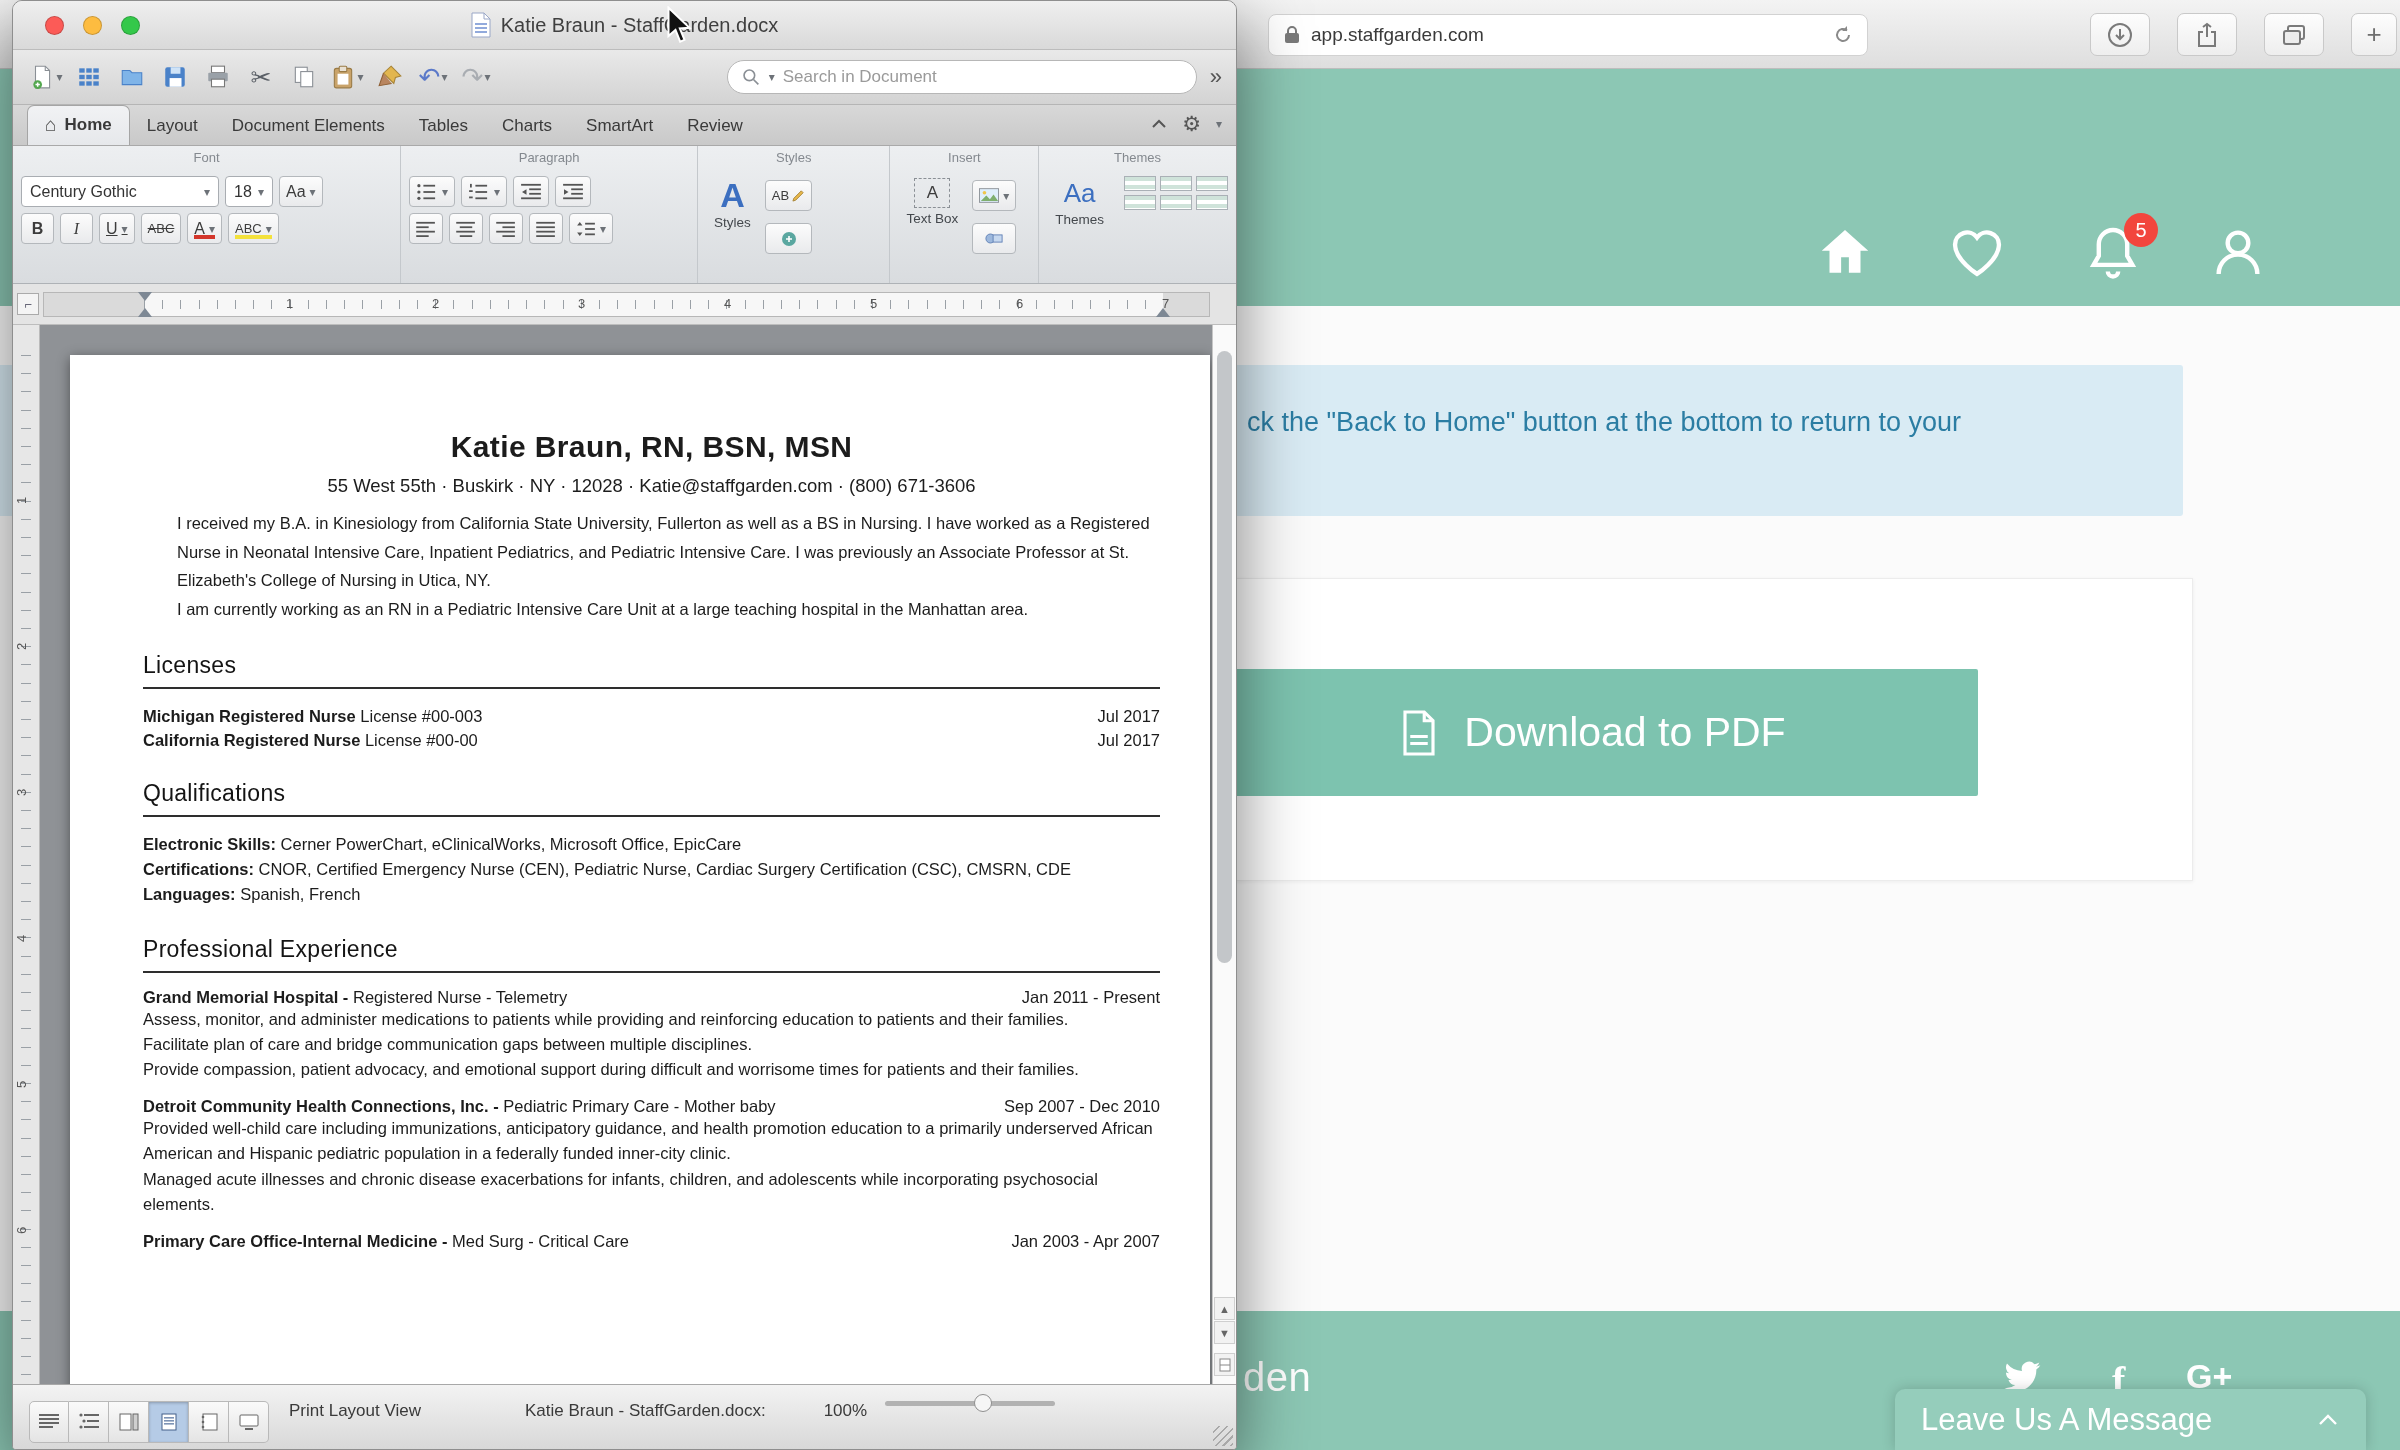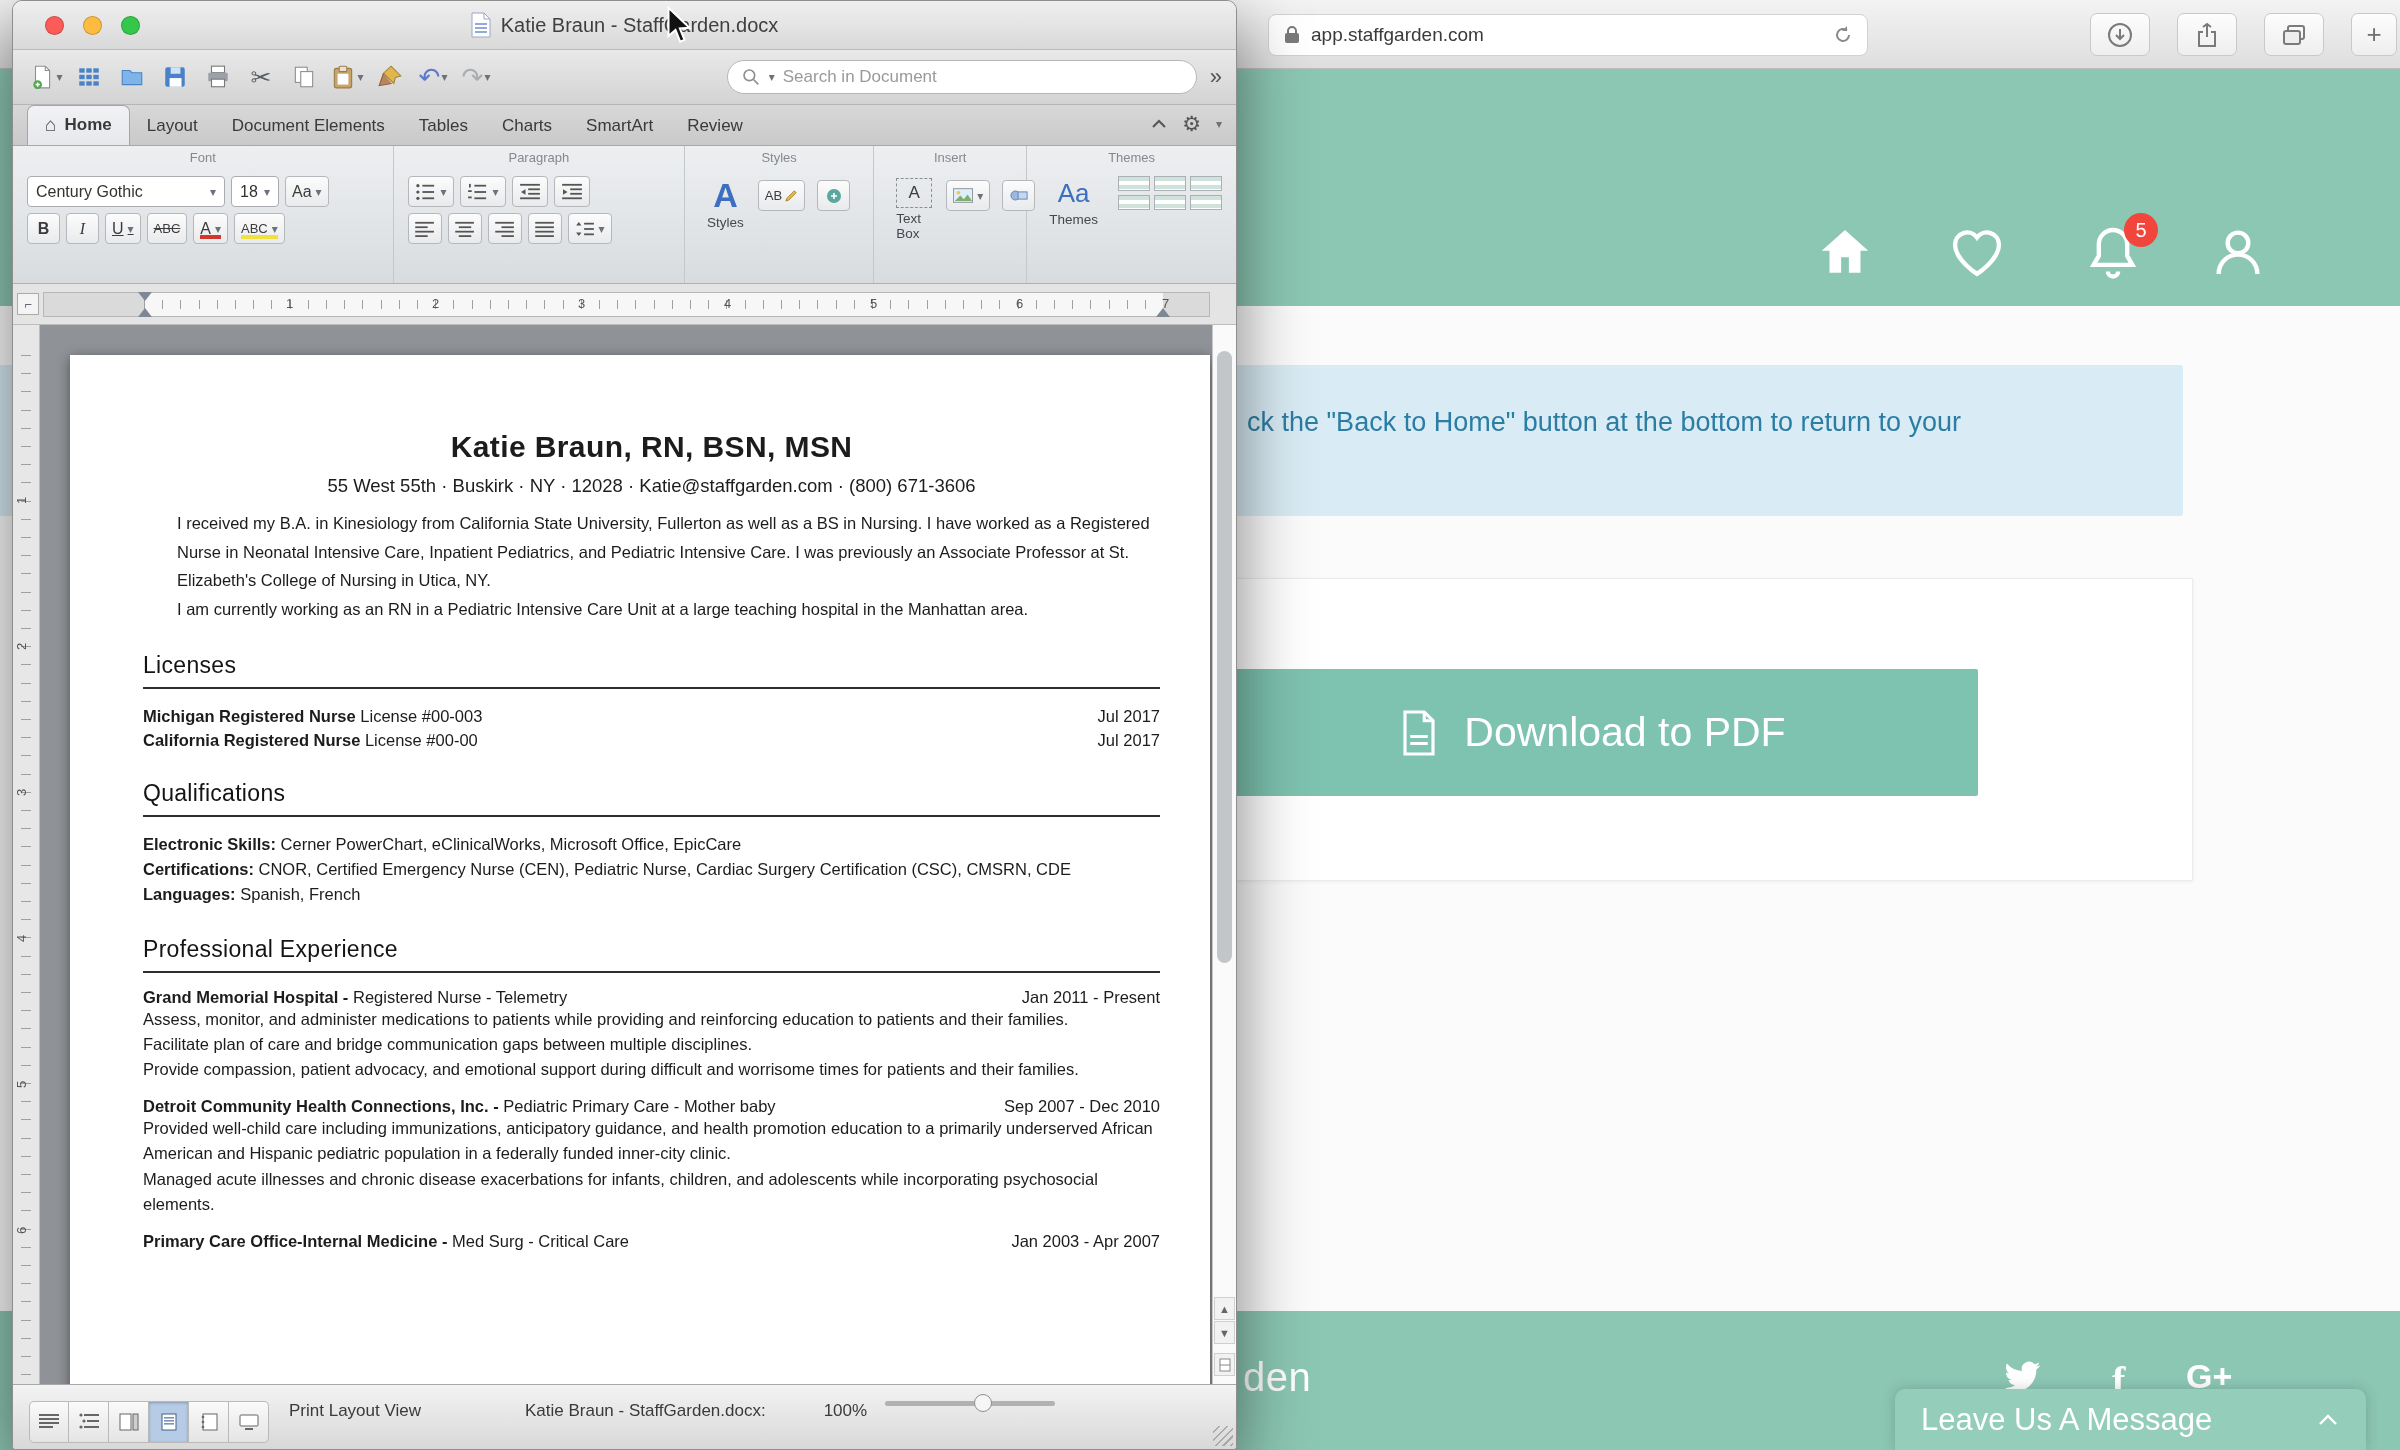--- a/index.html
+++ b/index.html
@@ -42,30 +42,30 @@
   .w-search input{border:none;outline:none;flex:1;font-size:17px;color:#555;background:transparent;font-family:"Liberation Sans",sans-serif}
   .w-search input::placeholder{color:#9a9a9a}
   .t-more{font-size:22px;color:#555;margin-left:8px}
   .w-tabs{height:41px;background:linear-gradient(#d8d8d8,#c9c9c9);border-bottom:1px solid #a9a9a9;display:flex;align-items:flex-end;padding:0 14px;position:relative}
   .w-tab{padding:8px 17px 9px;font-size:17px;color:#3a3a3a;display:flex;align-items:center;gap:8px}
   .w-tab.active{background:linear-gradient(#f1f2f4,#e6e8eb);border:1px solid #a5a5a5;border-bottom:none;border-radius:7px 7px 0 0;font-weight:bold}
   .tab-home-glyph{font-size:19px;color:#555}
   .w-tabctl{position:absolute;right:14px;top:7px;display:flex;gap:14px;align-items:center;color:#555}
   .gear{font-size:21px}
   .w-ribbon{height:138px;background:linear-gradient(#edeff1,#d9dcdf);border-bottom:1px solid #aeb2b6;display:flex}
-  .rgroup{position:relative;border-right:1px solid #c4c8cc;padding:24px 14px 6px}
+  .rgroup{position:relative;border-right:1px solid #c4c8cc;padding:24px 8px 6px}
   .rlabel{position:absolute;top:4px;left:0;width:100%;text-align:center;font-size:13px;color:#84898f}
   .rrow{display:flex;align-items:center;gap:6px;margin-top:6px}
   .combo{height:31px;background:#fff;border:1px solid #a9adb2;border-radius:4px;display:flex;align-items:center;justify-content:space-between;padding:0 8px;font-size:16px;color:#333}
   .rbtn{height:31px;min-width:33px;background:linear-gradient(#fcfcfc,#e9eaec);border:1px solid #b4b8bc;border-radius:4px;display:flex;align-items:center;justify-content:center;gap:3px;font-size:16px;color:#3c3c3c;padding:0 6px}
   .rbtn .bar{position:absolute;left:6px;right:6px;bottom:4px;height:4px}
   .rbig{display:flex;flex-direction:column;align-items:center;gap:3px;padding:2px 8px;font-size:13.5px;color:#44484d}
   .thumbgrid{display:grid;grid-template-columns:repeat(3,32px);grid-auto-rows:15px;gap:4px;margin-left:6px}
   .thumb{border:1px solid #aab0b6;background:repeating-linear-gradient(180deg,#cfe3da 0 4px,#fff 4px 8px)}
-  .vstack{display:flex;gap:12px}
+  .vstack{display:flex;flex-direction:column;gap:12px}
 
   
   .w-rulerband{height:41px;background:#e4e4e4;position:relative;border-bottom:1px solid #bdbdbd}
   .tabsel{position:absolute;left:4px;top:9px;width:22px;height:22px;background:#f4f4f4;border:1px solid #aaa;display:flex;align-items:center;justify-content:center;color:#667;font-size:13px}
   .w-hruler{position:absolute;left:30px;right:26px;top:8px;height:25px;background:#dadada;border:1px solid #b7b7b7}
   .hr-active{position:absolute;left:100px;width:1019px;top:0;bottom:0;background:#f7f7f7}
   .hr-ticks{position:absolute;left:100px;width:1019px;top:7px;height:9px;background:repeating-linear-gradient(90deg,#9aa0a6 0 1px,transparent 1px 18.2px)}
   .hr-num{position:absolute;top:3px;font-size:13px;color:#555}
   .hr-marker-l{position:absolute;left:94px;top:-1px;width:0;height:0;border-left:7px solid transparent;border-right:7px solid transparent;border-top:9px solid #7d8894}
   .hr-marker-l2{position:absolute;left:94px;bottom:-1px;width:0;height:0;border-left:7px solid transparent;border-right:7px solid transparent;border-bottom:9px solid #7d8894}

